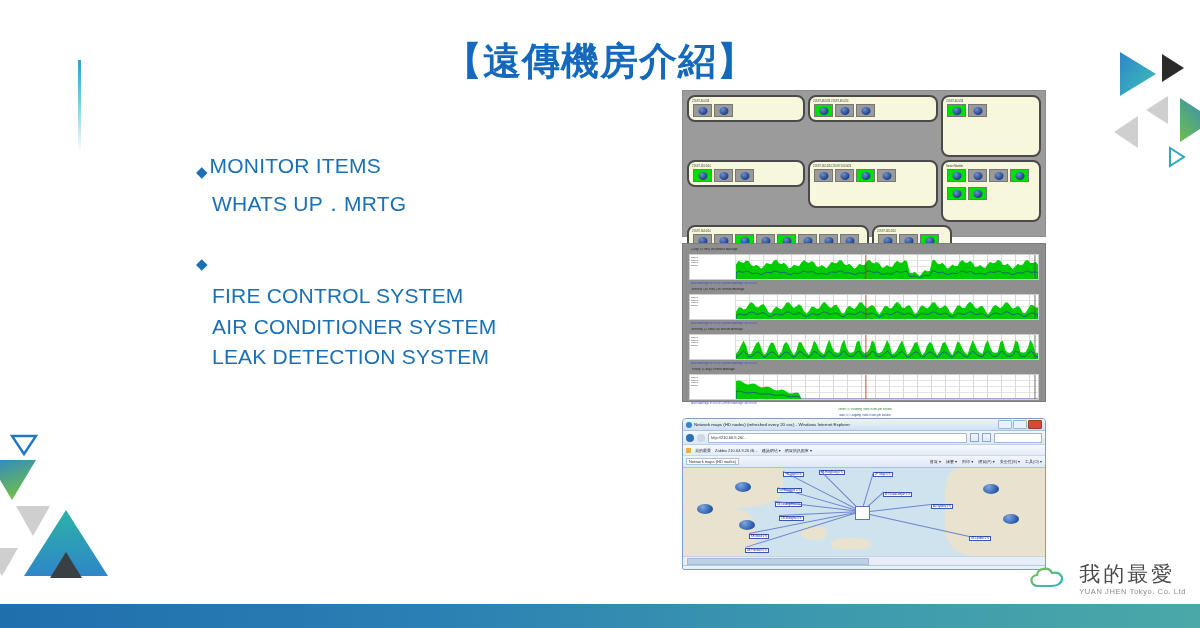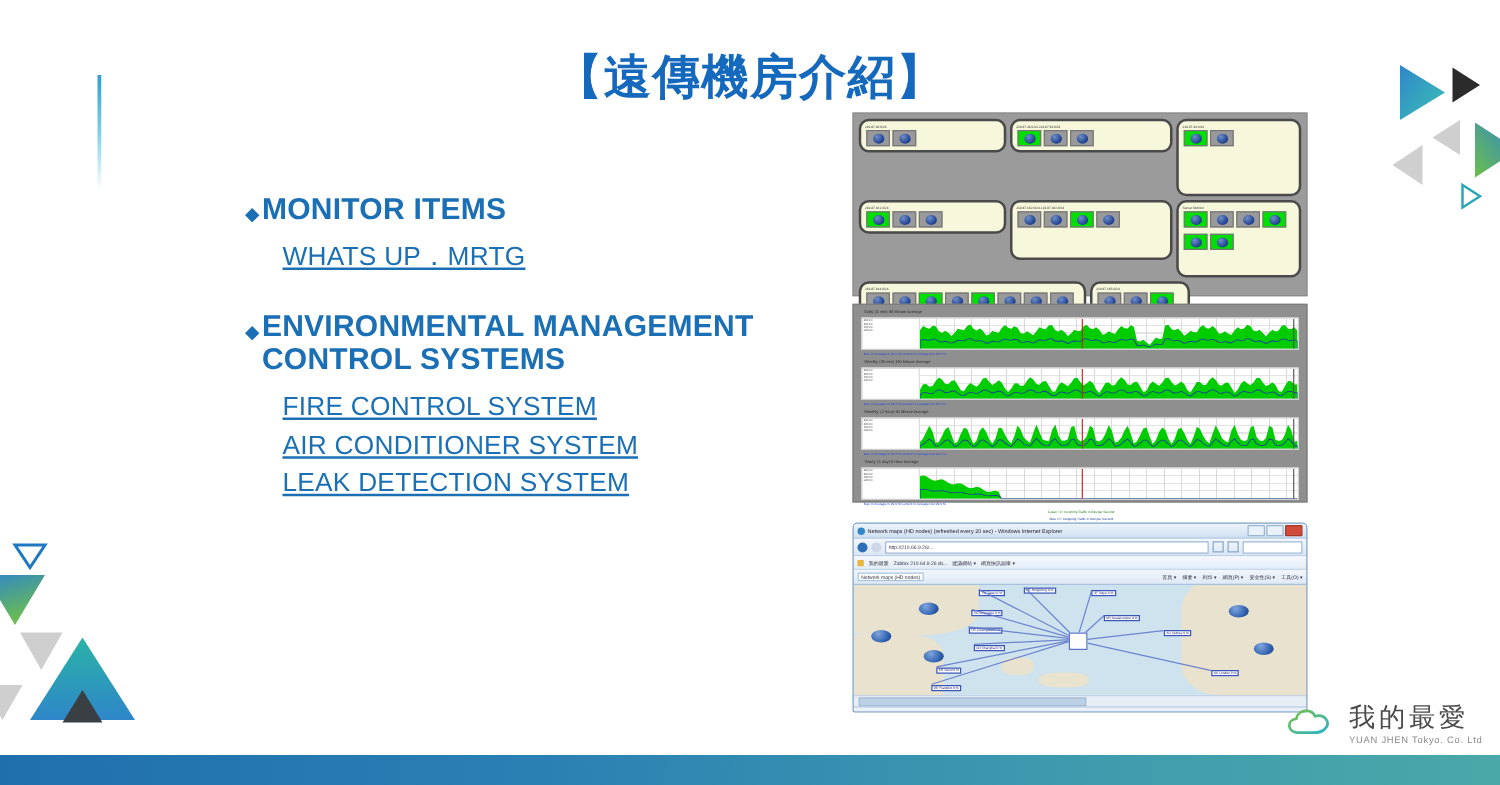--- a/index.html
+++ b/index.html
@@ -22,22 +22,22 @@
   
   #page-title{
     position:absolute;left:0;top:36px;width:1200px;text-align:center;
     font-size:38px;font-weight:bold;color:#1569bd;letter-spacing:1px;
     font-family:"DejaVu Sans","Liberation Sans",sans-serif;
   }
   
   #content-list{position:absolute;left:196px;top:155px;width:470px;color:#1a6fb5;}
   .bullet-row{display:flex;align-items:flex-start;}
   .bullet-mark{font-size:15px;line-height:1;margin-top:9px;margin-right:2px;color:#1a6fb5;}
-  .b-l1{font-size:24px;font-weight:700;line-height:1.08;letter-spacing:.2px;}
-  .b-l2{font-size:21px;line-height:1.45;margin-left:30px;letter-spacing:.2px;text-decoration:underline;}
+  .b-l1{font-size:21px;font-weight:400;line-height:1.08;letter-spacing:.2px;}
+  .b-l2{font-size:21px;line-height:1.45;margin-left:16px;letter-spacing:.2px;}
   .gap-lg{height:28px;}
   .gap-sm{height:10px;}
 
   
   #shot-netmap{position:absolute;left:682px;top:90px;width:364px;height:147px;
     background:#9b9b9b;border:1px solid #8d8d8d;box-sizing:border-box;padding:4px;}
   .netgrid{display:flex;flex-wrap:wrap;gap:3px;height:100%;}
   .ngroup{background:#f7f7dc;border:2px solid #4a4a4a;border-radius:8px;
     position:relative;padding:3px;box-sizing:border-box;}
   .dev{display:inline-block;width:19px;height:13px;border:1px solid #777;
@@ -154,24 +154,20 @@
     <span class="bullet-mark">◆</span>
     <span class="b-l1">MONITOR ITEMS</span>
   </div>
   <div class="gap-sm"></div>
   <div class="b-l2">WHATS UP．MRTG</div>
 
   <div class="gap-lg"></div>
 
   <div class="bullet-row">
     <span class="bullet-mark">◆</span>
-    <span class="b-l1">
-      <span>ENVIRONMENTAL MANAGEMENT</span><br>
-      <span>CONTROL SYSTEMS</span>
-    </span>
   </div>
   <div class="gap-sm"></div>
   <div class="b-l2">FIRE CONTROL SYSTEM</div>
   <div class="b-l2">AIR CONDITIONER SYSTEM</div>
   <div class="b-l2">LEAK DETECTION SYSTEM</div>
 </div>
 
 <div id="shot-netmap">
   <div class="netgrid" id="netgrid">
       <div class="ngroup" style="width: 118px; height: 27px;"><span class="glabel">219.87.40.0/24</span><span class="dev down"></span><span class="dev down"></span></div>

